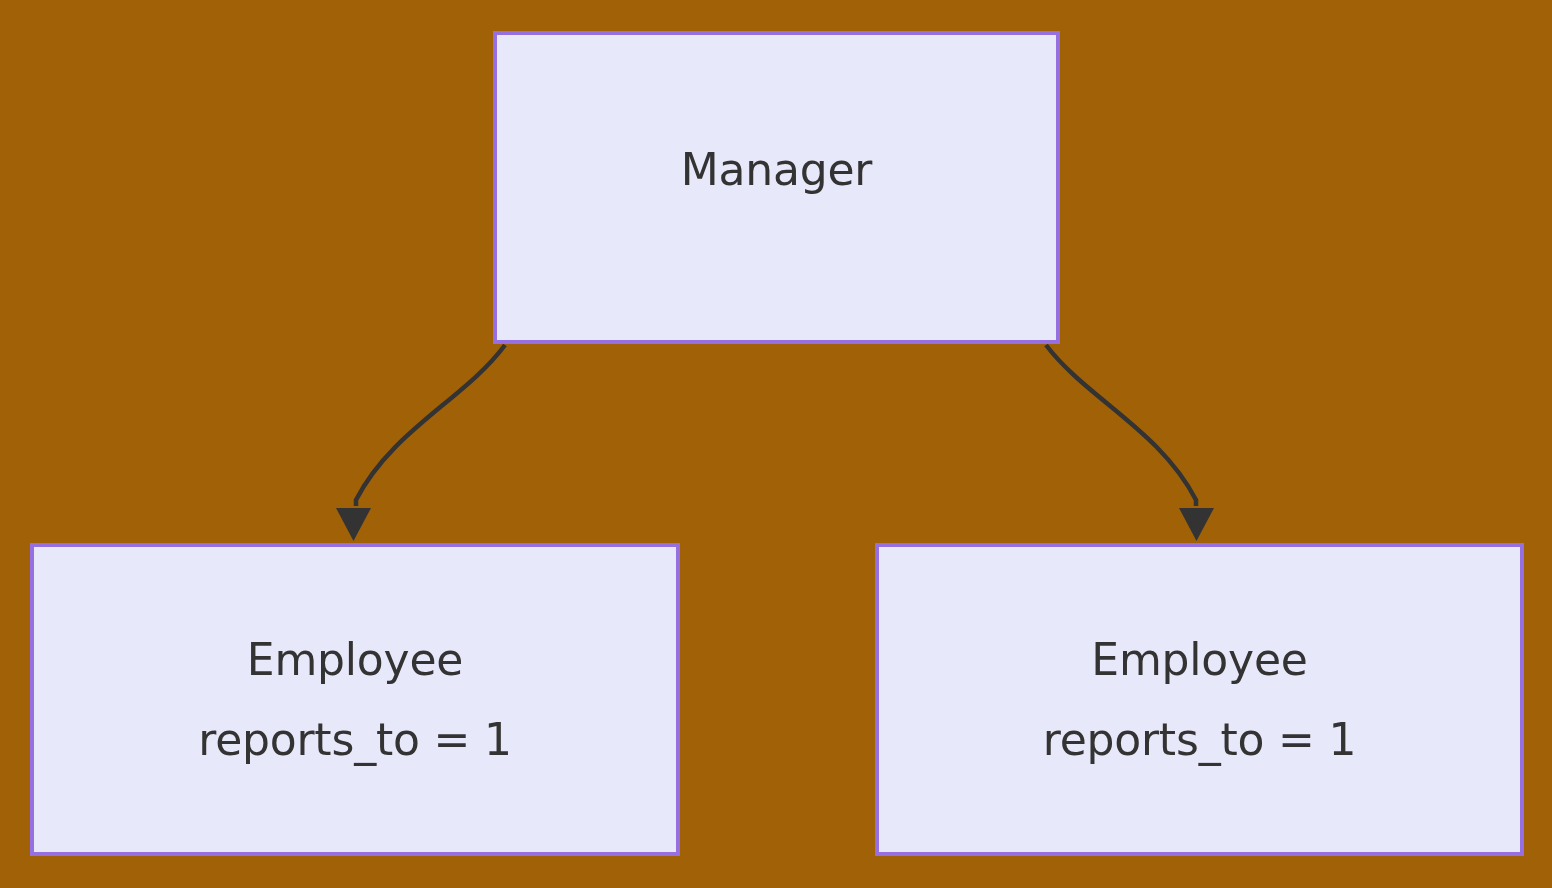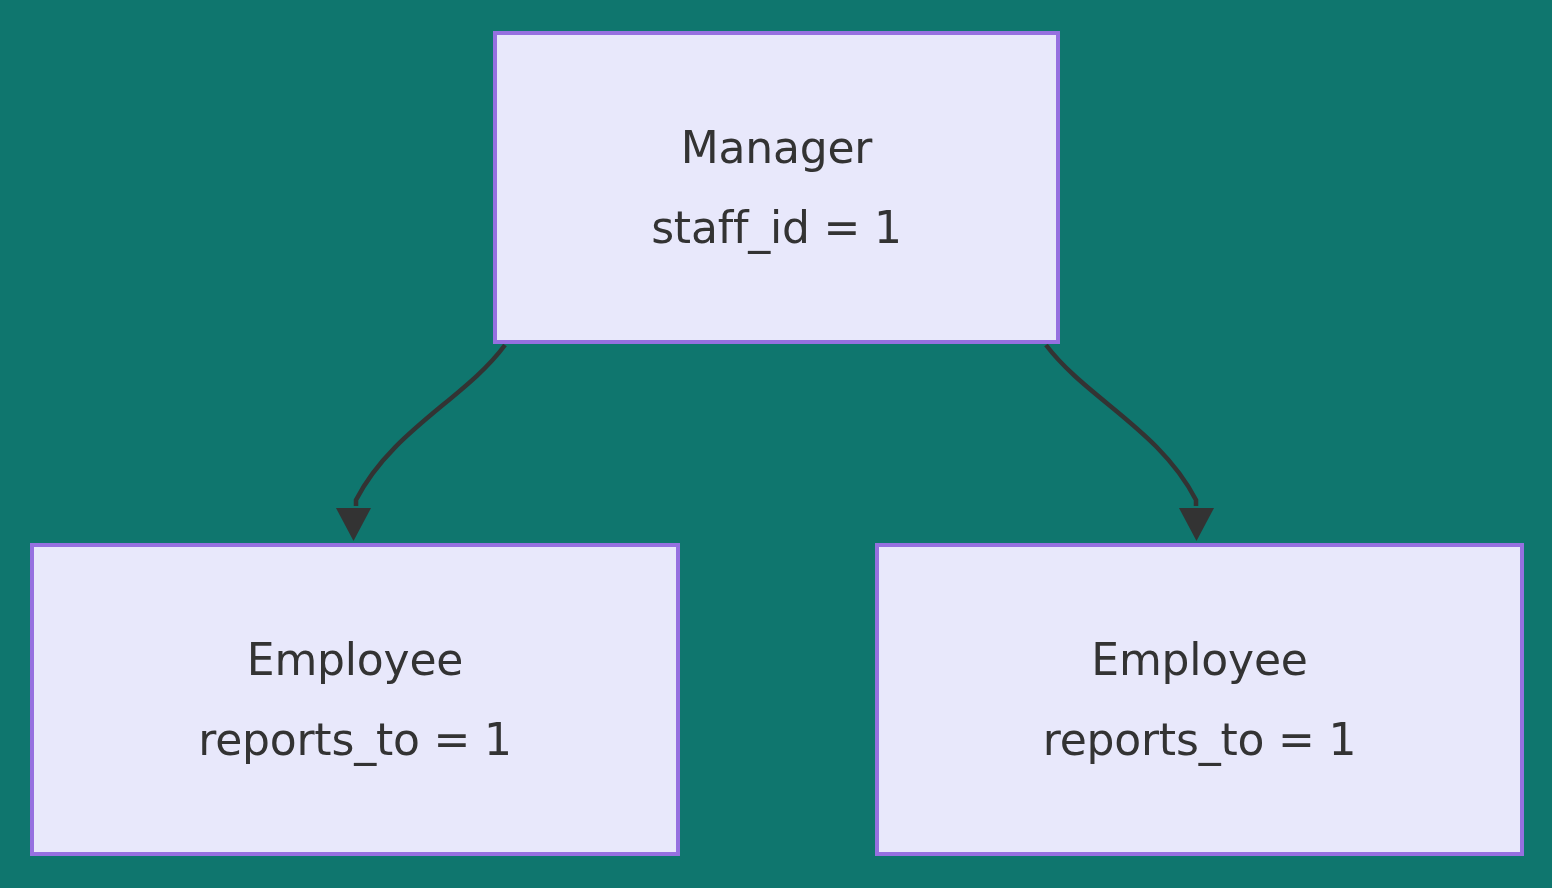--- a/index.html
+++ b/index.html
@@ -8,21 +8,21 @@
     padding: 0;
     background: #ffffff;
   }
   body {
     font-family: "DejaVu Sans", sans-serif;
   }
   #diagram-canvas {
     position: relative;
     width: 1552px;
     height: 888px;
-    background: #0f766e;
+    background: #a16207;
     overflow: hidden;
   }
   #edge-layer {
     position: absolute;
     left: 0;
     top: 0;
     width: 1552px;
     height: 888px;
     pointer-events: none;
   }
@@ -85,21 +85,20 @@
 
     <path d="M 505 345 C 466 398 392 430 356 500 L 356 506" fill="none" stroke="#333333" stroke-width="4.5" stroke-linecap="butt"></path>
     <polygon points="336,508 371,508 353.5,541" fill="#333333"></polygon>
 
     <path d="M 1046 345 C 1086 398 1160 430 1196 500 L 1196 506" fill="none" stroke="#333333" stroke-width="4.5" stroke-linecap="butt"></path>
     <polygon points="1179,508 1214,508 1196.5,541" fill="#333333"></polygon>
   </svg>
 
   <div class="node" id="node-manager">
     <div class="node-line title">Manager</div>
-    <div class="node-line detail">staff_id = 1</div>
   </div>
 
   <div class="node" id="node-employee-left">
     <div class="node-line title">Employee</div>
     <div class="node-line detail">reports_to = 1</div>
   </div>
 
   <div class="node" id="node-employee-right">
     <div class="node-line title">Employee</div>
     <div class="node-line detail">reports_to = 1</div>

